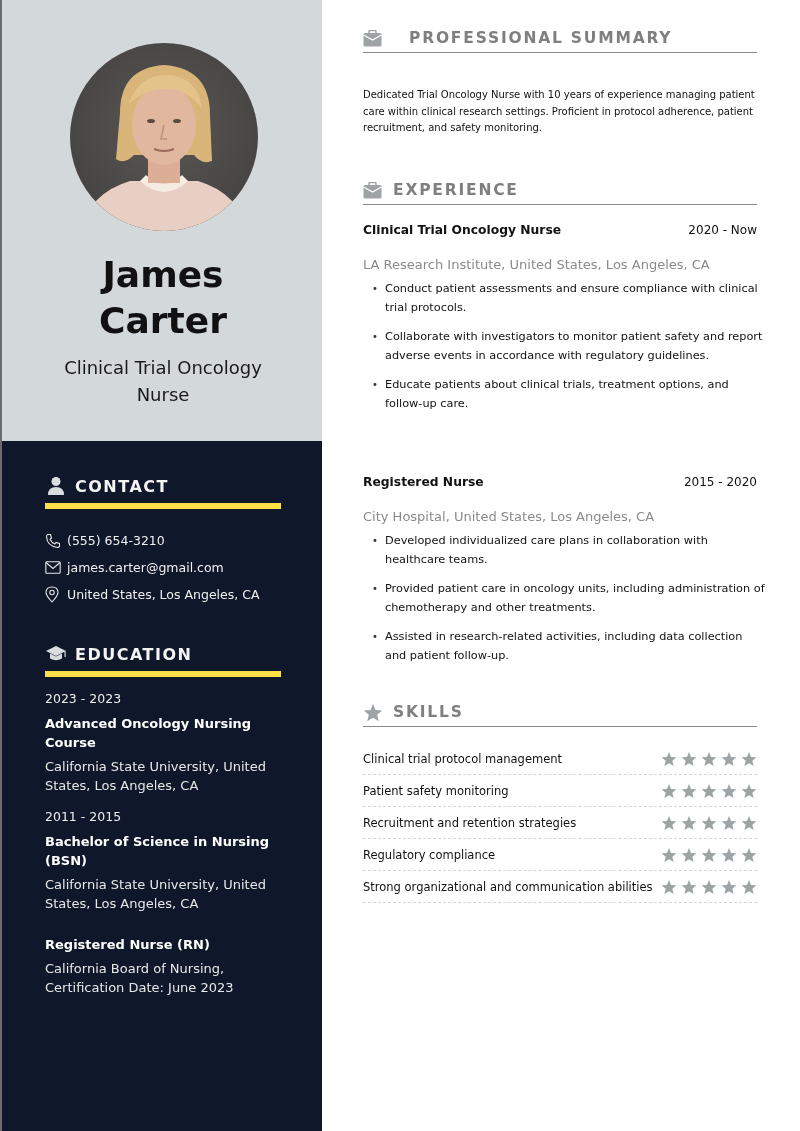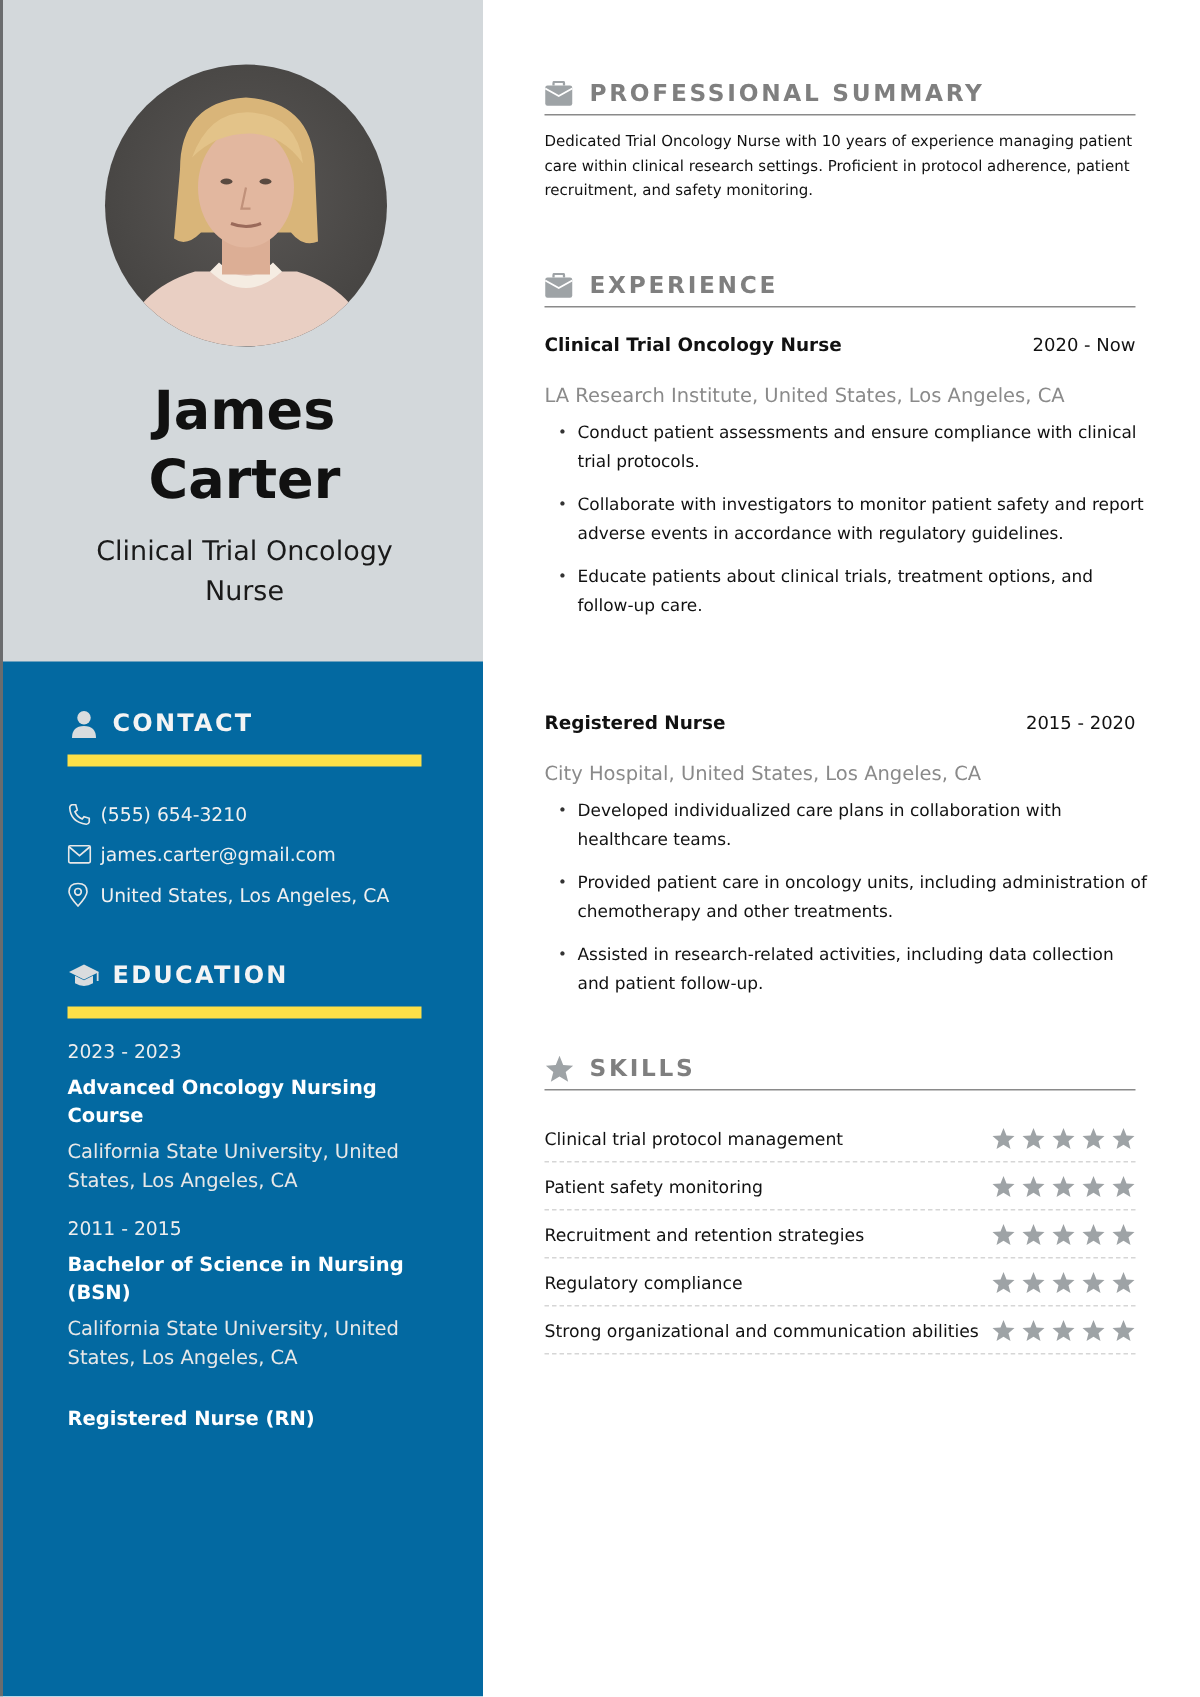--- a/index.html
+++ b/index.html
@@ -4,21 +4,21 @@
 <style>
   html, body { margin: 0; padding: 0; }
   body {
     width: 800px; height: 1131px; overflow: hidden;
     background: #ffffff;
     font-family: "DejaVu Sans", sans-serif;
     position: relative;
   }
   .sidebar {
     position: absolute; left: 0; top: 0; width: 322px; height: 1131px;
-    background: #0369a1;
+    background: #0f172a;
     border-left: 2px solid #6a6c6e;
     box-sizing: border-box;
   }
   .side-top {
     position: absolute; left: 0; top: 0; width: 320px; height: 441px;
     background: #d3d8db;
   }
   .avatar {
     position: absolute; left: 68px; top: 43px; width: 188px; height: 188px;
     border-radius: 50%; overflow: hidden;
@@ -29,22 +29,22 @@
     position: absolute; left: 0; top: 252px; width: 322px; text-align: center;
     font-family: "DejaVu Sans", sans-serif; font-weight: bold;
     font-size: 36px; line-height: 46px; color: #111;
   }
   .title {
     position: absolute; left: 40px; top: 354px; width: 242px; text-align: center;
     font-size: 18px; line-height: 27px; color: #1a1a1a;
   }
   .side-section { position: absolute; left: 43px; width: 236px; color: #f2f2f2; }
   .side-head {
-    display: flex; align-items: flex-start; height: 28px;
-    border-bottom: 8px solid #fde047; padding-bottom: 3px;
+    display: flex; align-items: center; height: 28px;
+    border-bottom: 6px solid #fde047; padding-bottom: 3px;
   }
   .side-head .ico { width: 22px; height: 22px; margin-right: 8px; display: flex; align-items: center; justify-content: center; }
   .side-head .lbl { font-weight: bold; font-size: 16px; letter-spacing: 1.5px; color: #f4f4f4; }
   .contact-row { display: flex; align-items: center; height: 27px; font-size: 12.5px; color: #f0f0f0; }
   .contact-row .ico { width: 17px; height: 17px; margin-right: 5px; display: flex; align-items: center; }
   .edu-date { font-size: 12.5px; color: #eeeeee; margin-top: 14px; }
   .edu-deg { font-size: 13px; font-weight: bold; color: #ffffff; margin-top: 8px; line-height: 19px; }
   .edu-school { font-size: 13px; color: #e8e8e8; margin-top: 5px; line-height: 19px; }
 
   .main { position: absolute; left: 363px; top: 0; width: 394px; }
@@ -160,27 +160,28 @@
       <div class="edu-deg">Advanced Oncology Nursing Course</div>
       <div class="edu-school">California State University, United States, Los Angeles, CA</div>
     </div>
     <div style="margin-top:12px;">
       <div class="edu-date">2011 - 2015</div>
       <div class="edu-deg">Bachelor of Science in Nursing (BSN)</div>
       <div class="edu-school">California State University, United States, Los Angeles, CA</div>
     </div>
     <div style="margin-top:22px;">
       <div class="edu-deg">Registered Nurse (RN)</div>
+      <div class="edu-school">California Board of Nursing, Certification Date: June 2023</div>
     </div>
   </div>
 </div>
 
 <div class="main">
 
-  <div class="sec-head" style="top:48px;">
+  <div class="sec-head" style="top:24px;gap:16px;">
     <span class="ico">
       <svg width="19" height="17" viewBox="0 0 19 17">
           <path d="M6 3 L6 1.5 Q6 0.5 7 0.5 L12 0.5 Q13 0.5 13 1.5 L13 3" fill="none" stroke="#9ea3a6" stroke-width="1.5"></path>
           <rect x="0.5" y="3" width="18" height="13.5" rx="1.5" fill="#9ea3a6"></rect>
           <path d="M0.5 5 L9.5 10 L18.5 5" fill="none" stroke="#ffffff" stroke-width="1.3"></path>
         </svg>
     </span>
     <span class="lbl">PROFESSIONAL SUMMARY</span>
   </div>
   <div class="summary">Dedicated Trial Oncology Nurse with 10 years of experience managing patient care within clinical research settings. Proficient in protocol adherence, patient recruitment, and safety monitoring.</div>

